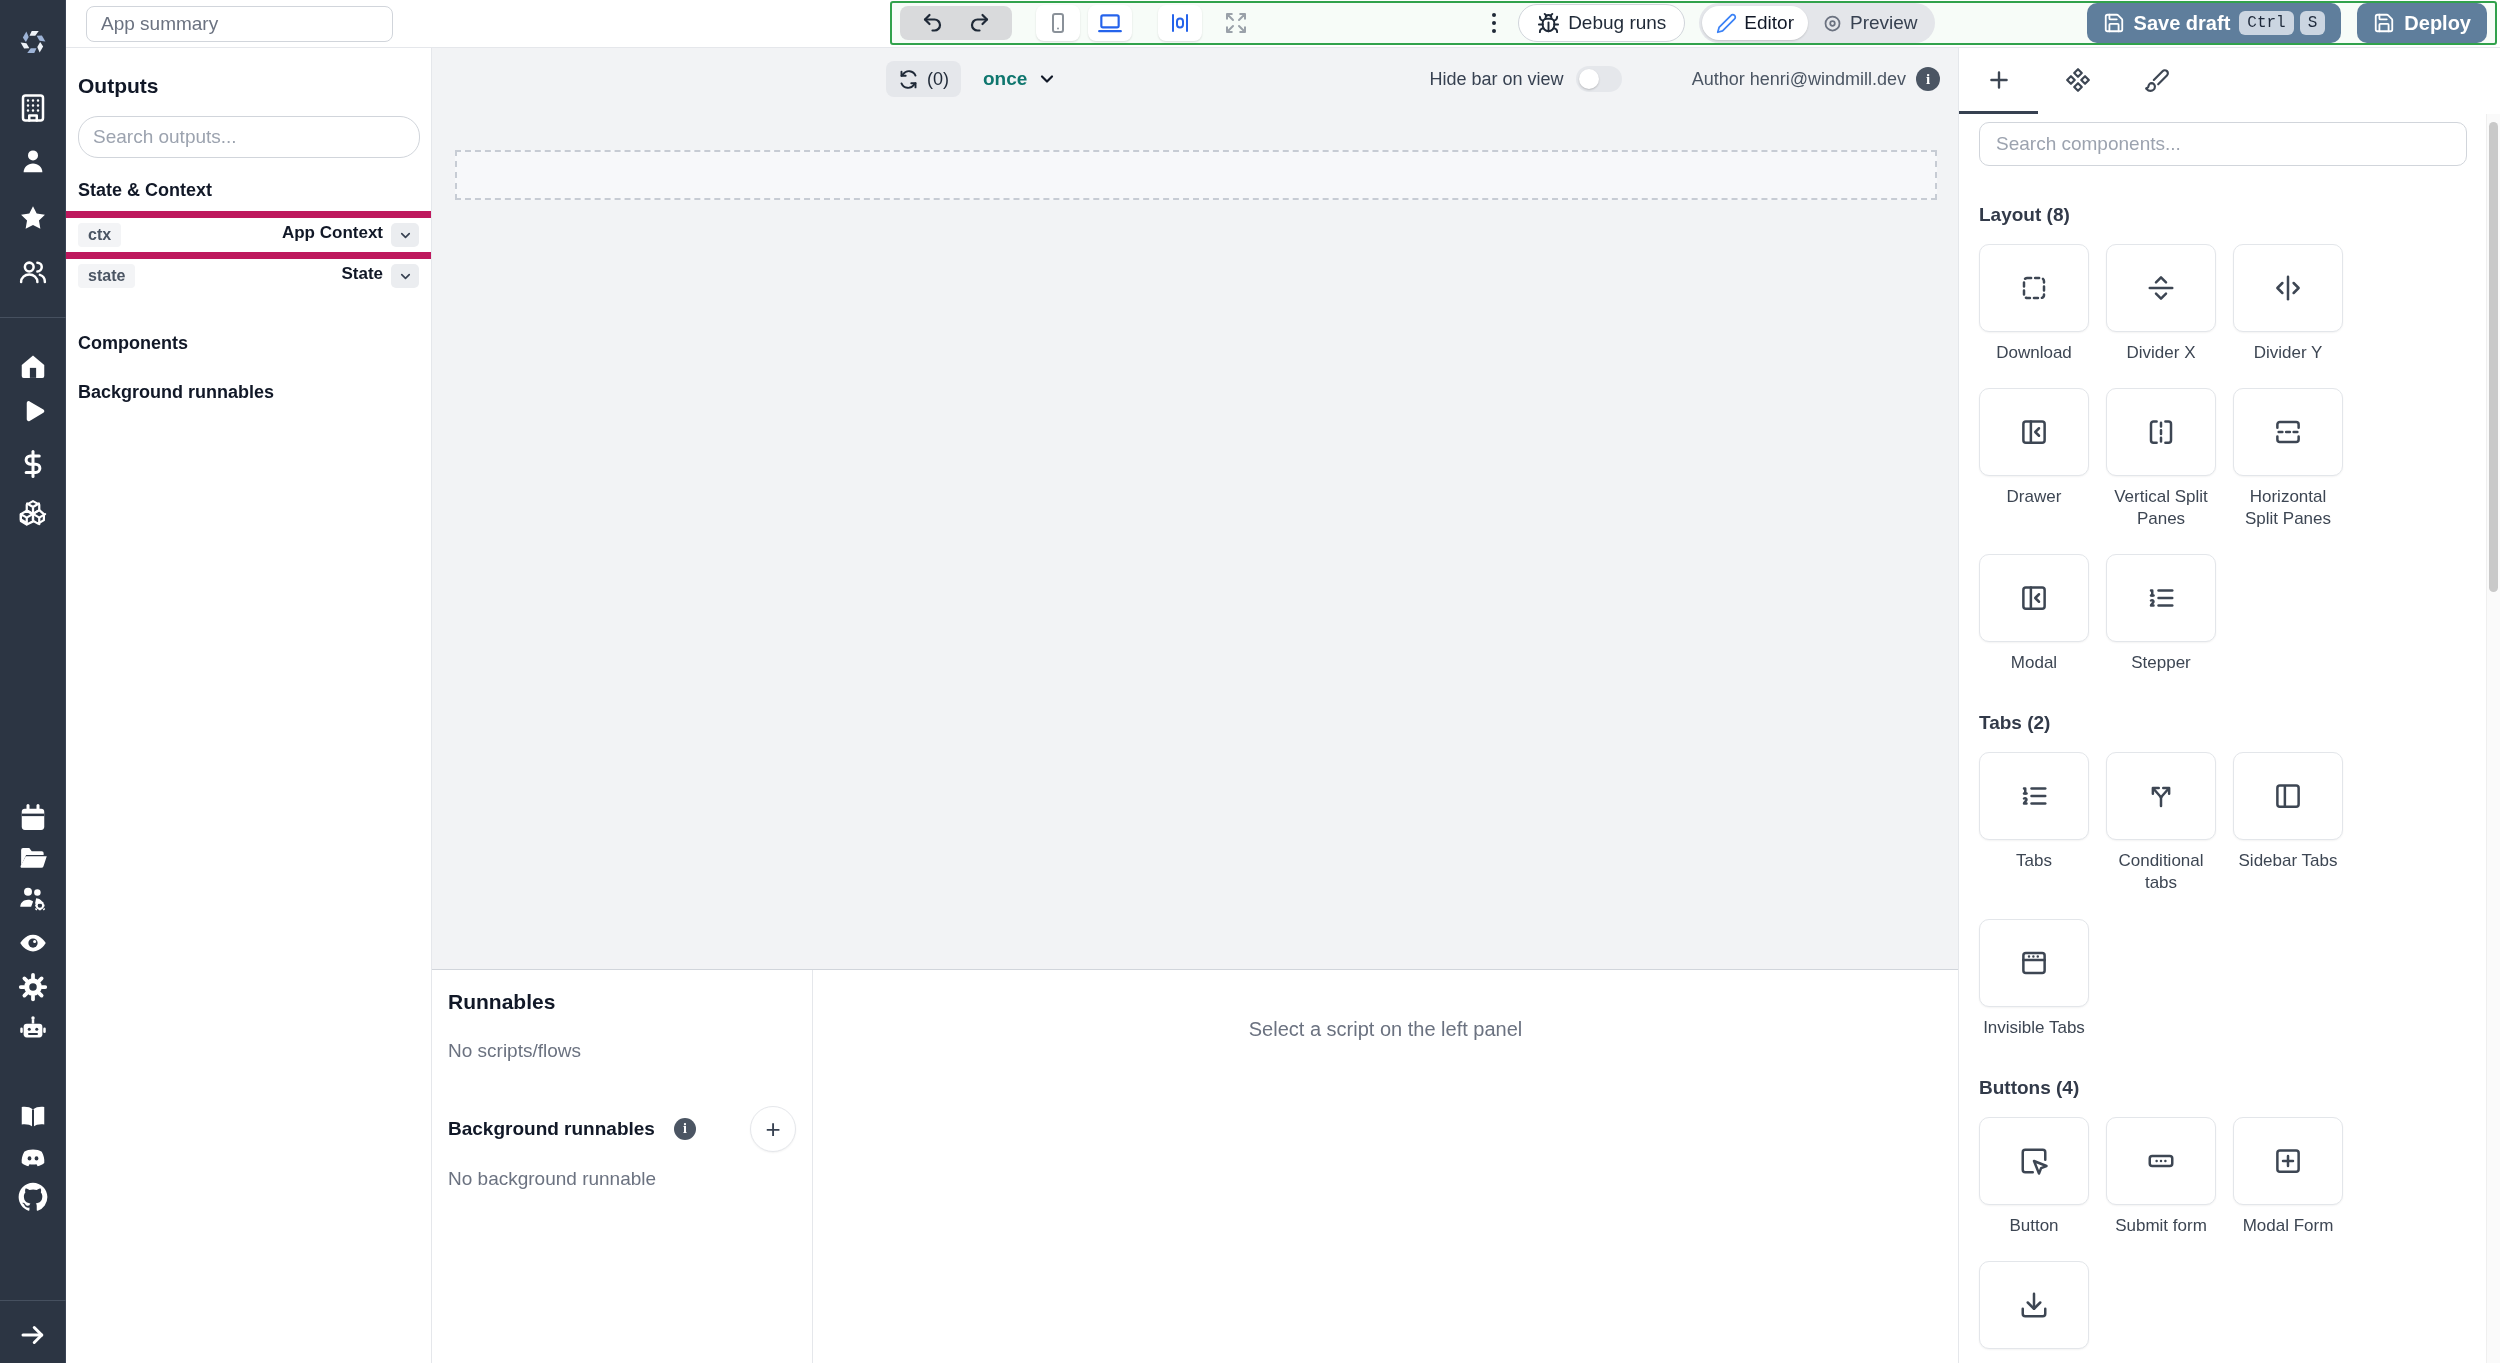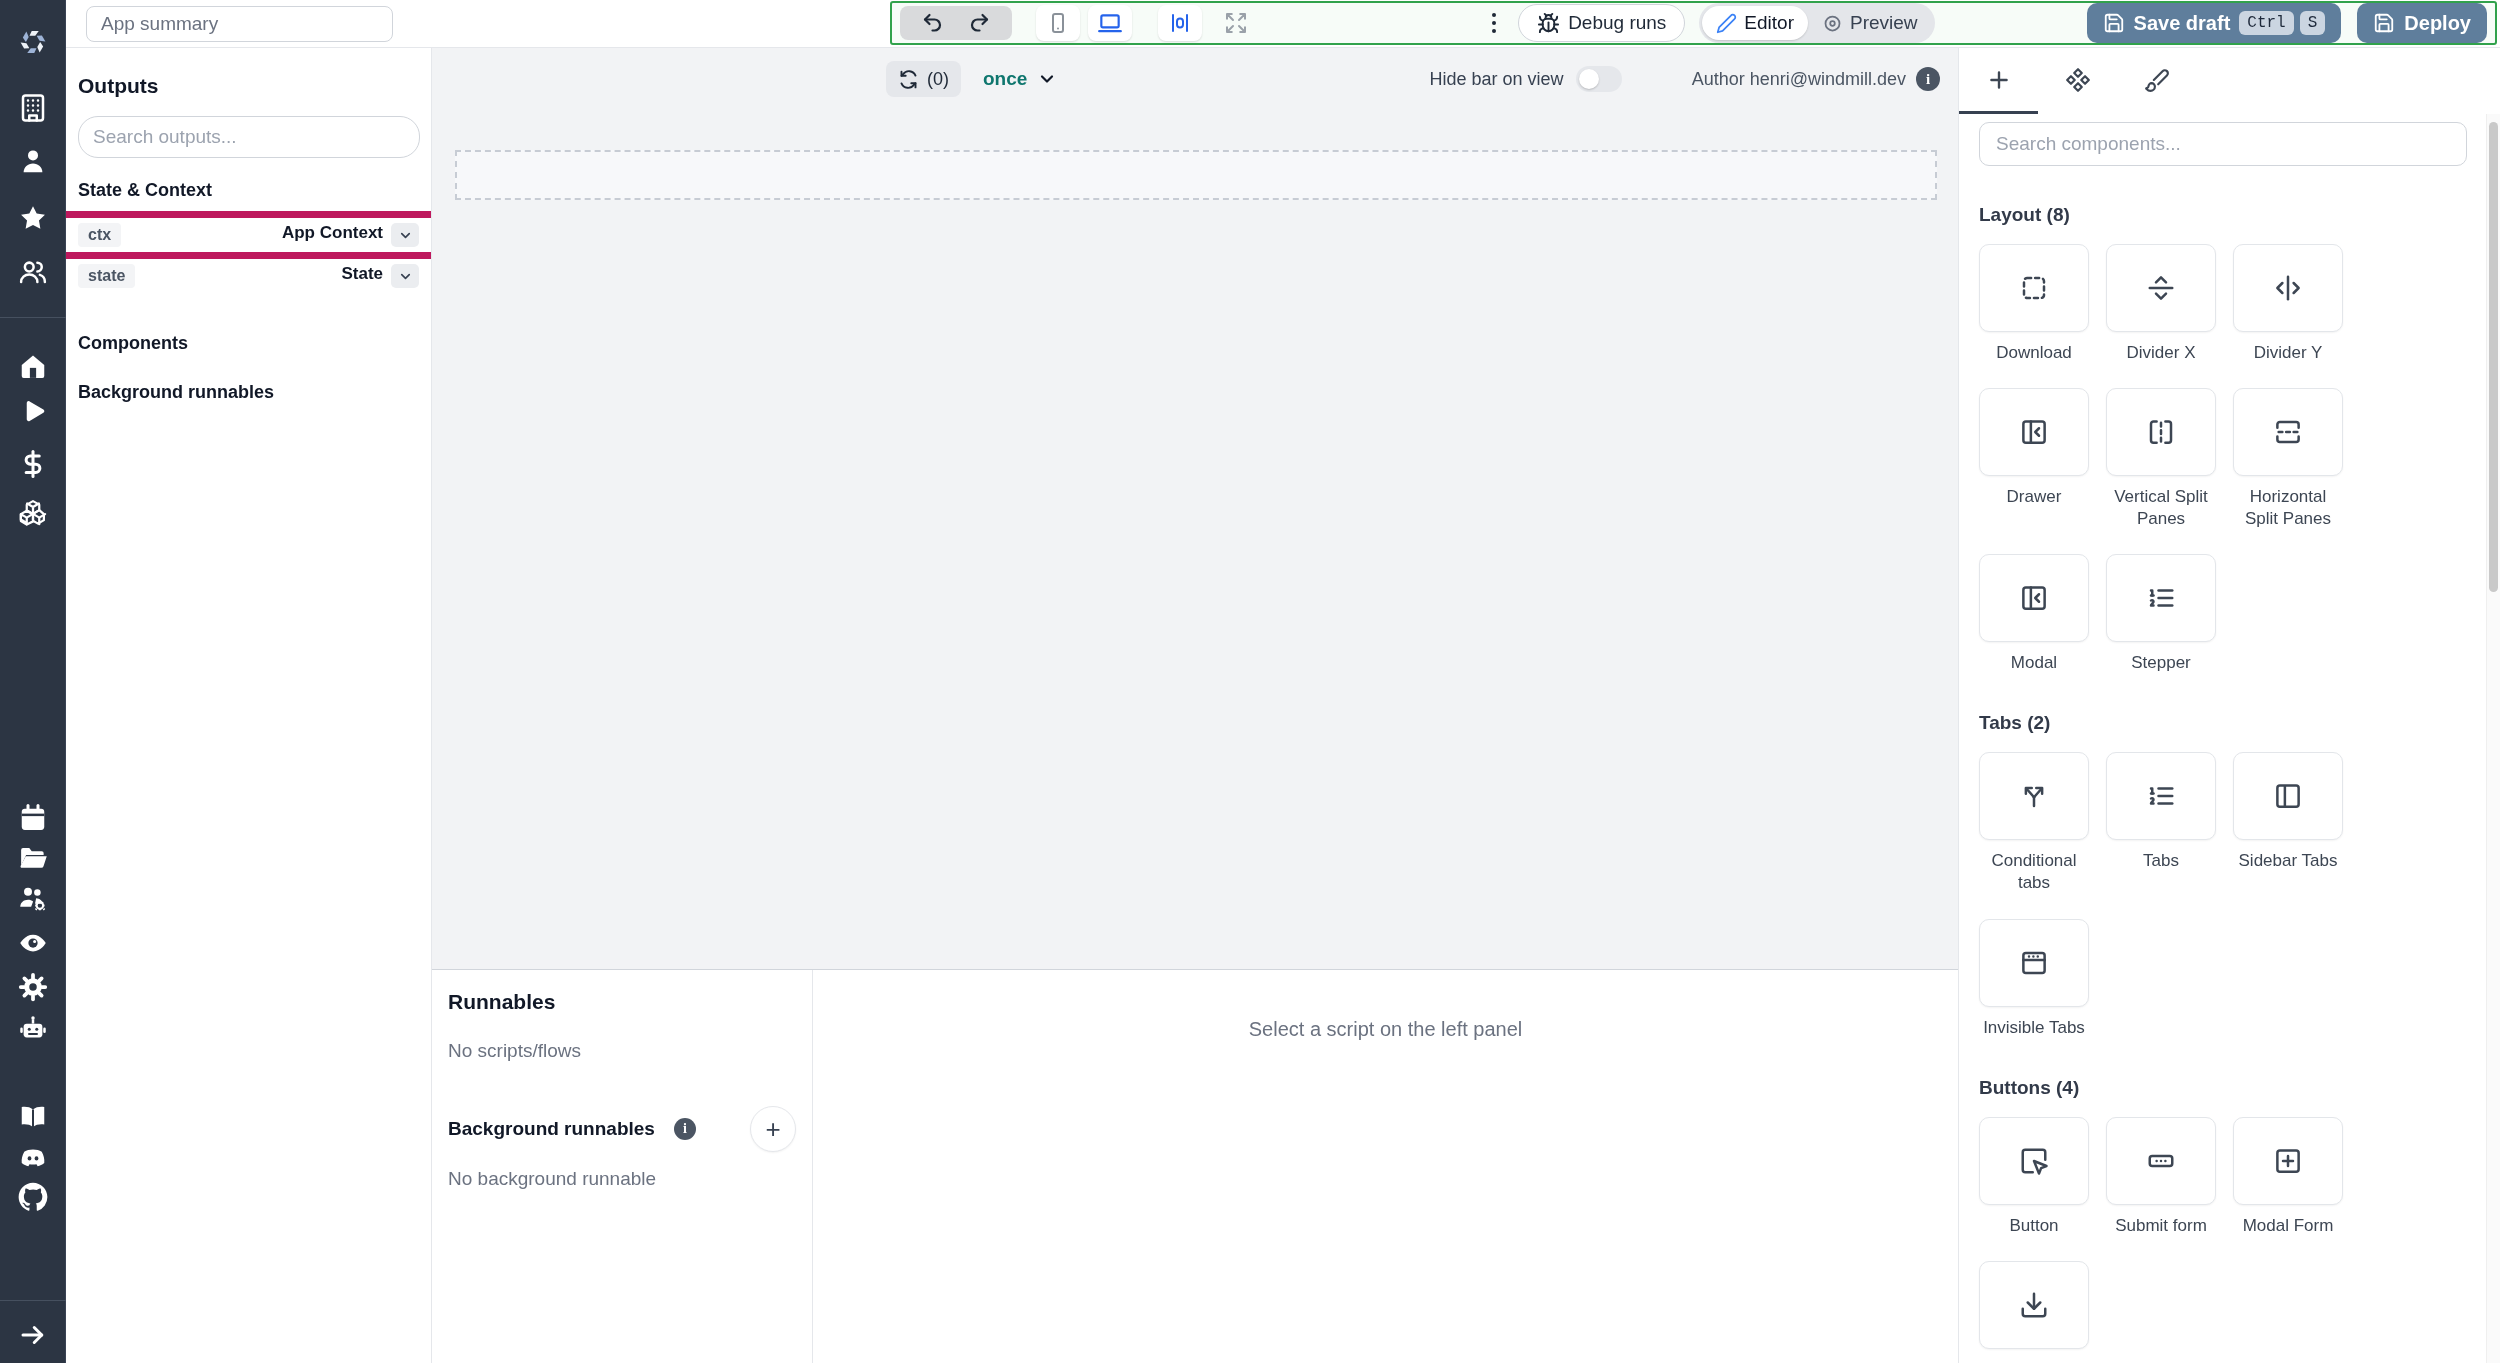--- a/index.html
+++ b/index.html
@@ -544,44 +544,44 @@
           </div>
         <div class="c-label">Stepper</div>
       </div>
     </div>
 
     <div class="c-section-title">Tabs (2)</div>
     <div class="c-grid">
       <div class="c-item">
         <div class="c-card">
             <svg class="ic" width="30" height="30" viewBox="0 0 24 24" fill="none" stroke="currentColor" stroke-width="2" stroke-linecap="round" stroke-linejoin="round">
-              <path d="M12 20v-7"></path>
-              <path d="M12 13 6.2 6.4"></path>
-              <path d="M5.5 10.2V5.5h4.7"></path>
-              <path d="m12 13 5.8-6.6"></path>
-              <path d="M13.8 5.5h4.7v4.7"></path>
-            </svg>
-          </div>
-        <div class="c-label">Conditional tabs</div>
-      </div>
-      <div class="c-item">
-        <div class="c-card">
-            <svg class="ic" width="30" height="30" viewBox="0 0 24 24" fill="none" stroke="currentColor" stroke-width="2" stroke-linecap="round" stroke-linejoin="round">
               <line x1="10" y1="6" x2="21" y2="6"></line>
               <line x1="10" y1="12" x2="21" y2="12"></line>
               <line x1="10" y1="18" x2="21" y2="18"></line>
               <path d="M4 6h1v4"></path>
               <path d="M4 10h2"></path>
               <path d="M6 18H4c0-1 2-2 2-3s-1-1.5-2-1"></path>
             </svg>
           </div>
         <div class="c-label">Tabs</div>
       </div>
       <div class="c-item">
         <div class="c-card">
+            <svg class="ic" width="30" height="30" viewBox="0 0 24 24" fill="none" stroke="currentColor" stroke-width="2" stroke-linecap="round" stroke-linejoin="round">
+              <path d="M12 20v-7"></path>
+              <path d="M12 13 6.2 6.4"></path>
+              <path d="M5.5 10.2V5.5h4.7"></path>
+              <path d="m12 13 5.8-6.6"></path>
+              <path d="M13.8 5.5h4.7v4.7"></path>
+            </svg>
+          </div>
+        <div class="c-label">Conditional tabs</div>
+      </div>
+      <div class="c-item">
+        <div class="c-card">
             <svg class="ic" width="30" height="30" viewBox="0 0 24 24" fill="none" stroke="currentColor" stroke-width="2" stroke-linejoin="round">
               <rect x="3.5" y="3.5" width="17" height="17" rx="2"></rect>
               <path d="M9.5 3.5v17"></path>
             </svg>
           </div>
         <div class="c-label">Sidebar Tabs</div>
       </div>
       <div class="c-item">
         <div class="c-card">
             <svg class="ic" width="30" height="30" viewBox="0 0 24 24" fill="none" stroke="currentColor" stroke-width="2" stroke-linecap="round" stroke-linejoin="round">

